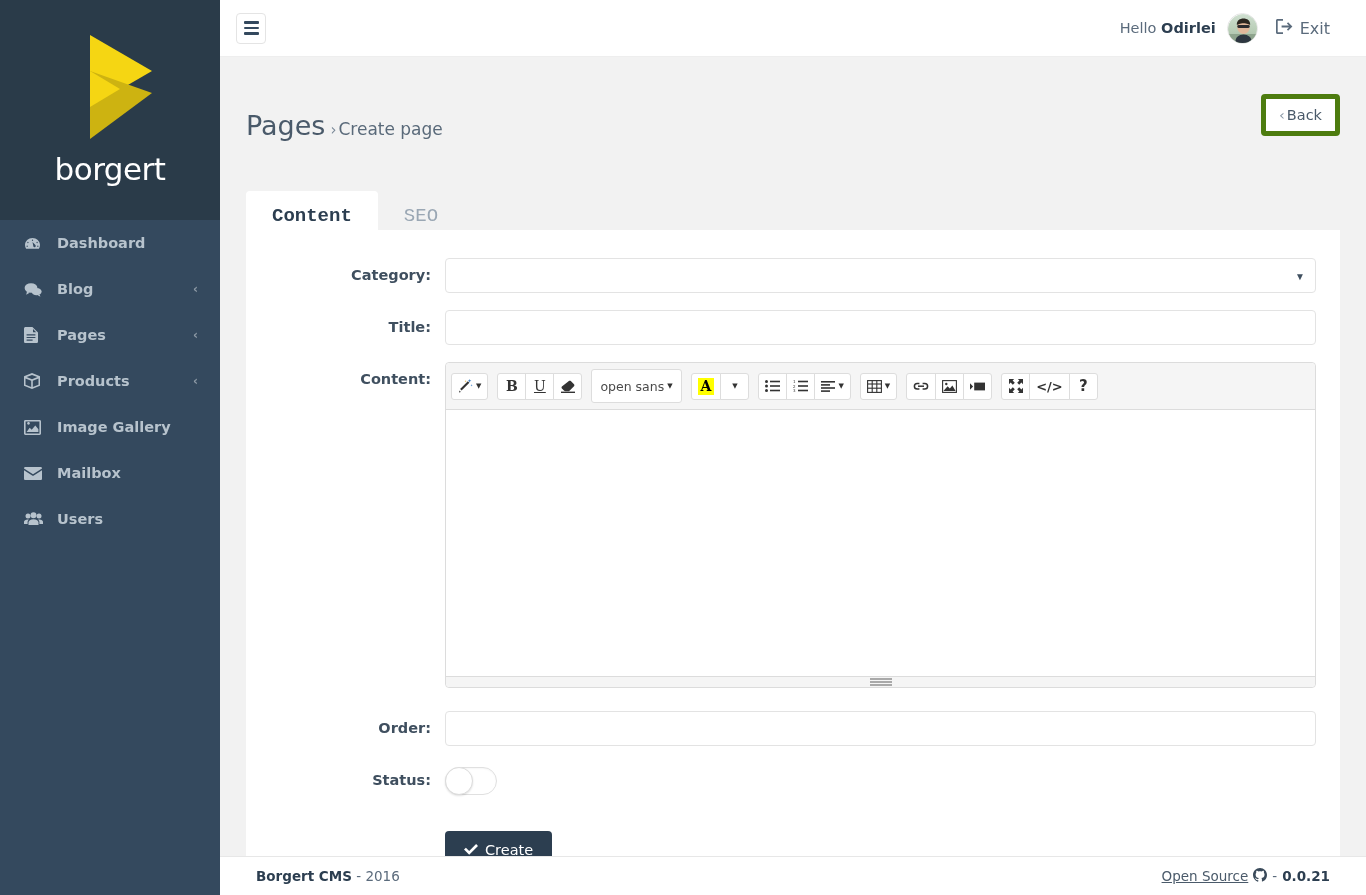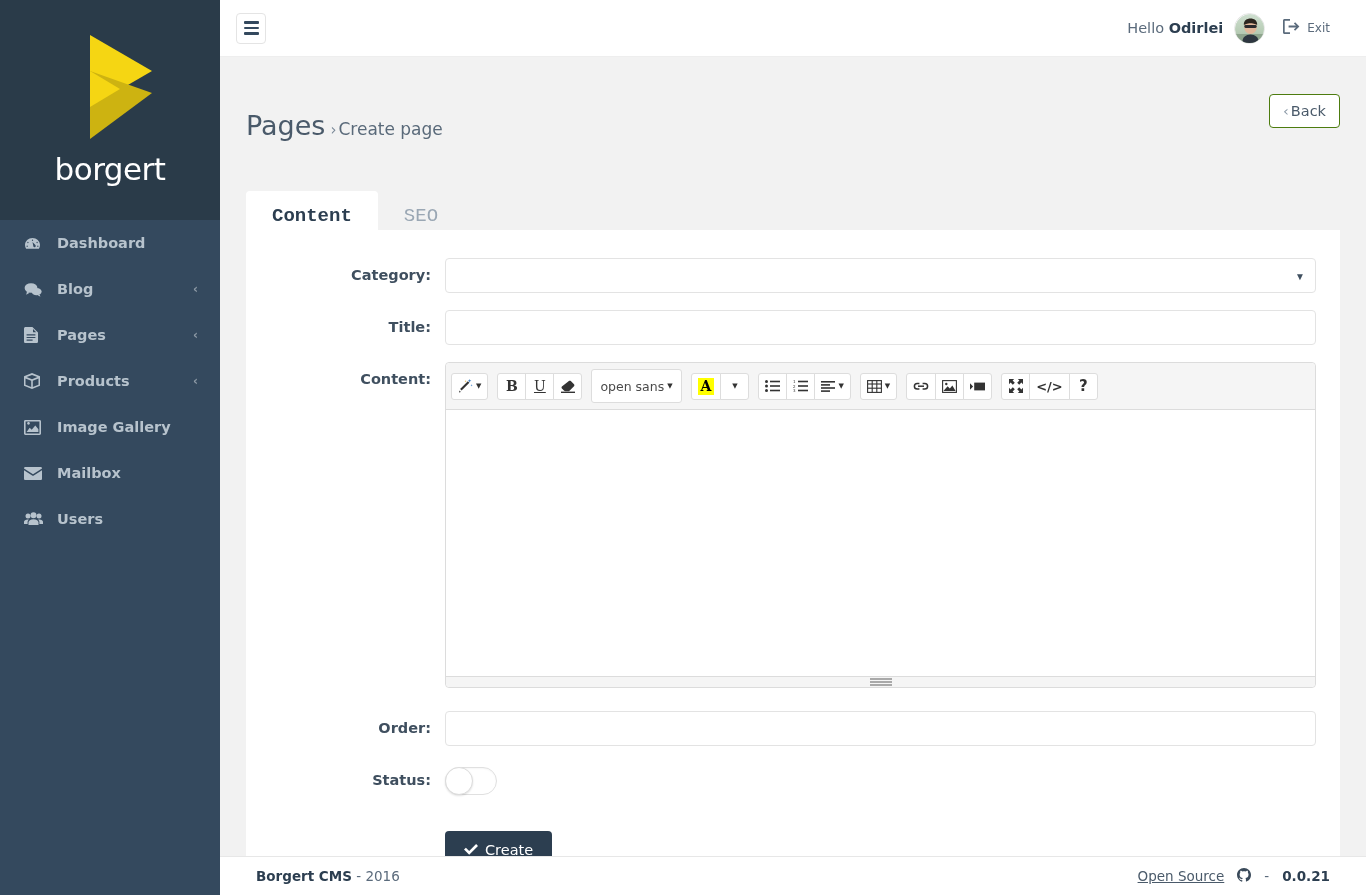--- a/index.html
+++ b/index.html
@@ -81,40 +81,40 @@
   }
   .hello b { color: #2c3e50; font-weight: 700; }
   .avatar {
     width: 31px; height: 31px; border-radius: 50%;
     overflow: hidden; margin-right: 18px;
     border: 1px solid #e6e6e6; flex-shrink: 0;
   }
   .avatar svg { display: block; }
   .exit-link {
     display: flex; align-items: center; gap: 7px;
-    color: #5b6b7c; font-size: 12px; text-decoration: none;
+    color: #5b6b7c; font-size: 16px; text-decoration: none;
     cursor: pointer; font-family: "DejaVu Sans", sans-serif;
   }
 
   
   .content-wrap { flex: 1; overflow: hidden; padding: 0 26px; position: relative; }
   .page-head {
     display: flex; align-items: flex-start;
     justify-content: space-between;
     padding: 37px 0 0 0;
   }
   .page-title {
     font-size: 27px; color: #4a5a6a; font-weight: 400;
     line-height: 1; white-space: nowrap;
     font-family: "DejaVu Sans", sans-serif;
   }
   .page-title .sep { font-size: 15px; color: #7b8a99; margin: 0 2px 0 5px; }
   .page-title .crumb { font-size: 17px; color: #5a6a7a; }
   .back-btn {
-    background: #fff; border: 1px solid #4d7c0f; border-radius: 4px;
+    background: #fff; border: 5px solid #4d7c0f; border-radius: 4px;
     padding: 8px 13px; font-size: 14.5px; color: #4a5a6a;
     cursor: pointer; white-space: nowrap;
     font-family: "DejaVu Sans", sans-serif;
   }
   .back-btn .chev { color: #8a98a6; margin-right: 2px; }
 
   
   .tabs { display: flex; margin-top: 24px; }
   .tab {
     padding: 13px 25px; font-size: 19px;
@@ -225,21 +225,21 @@
   
   .footer {
     height: 39px; min-height: 39px; background: #ffffff;
     border-top: 1px solid #e7e7e7;
     display: flex; align-items: center; justify-content: space-between;
     padding: 0 36px 0 36px;
     font-size: 13.5px; color: #5b6b7c;
     font-family: "DejaVu Sans", sans-serif;
   }
   .footer b { color: #2c3e50; font-weight: 700; }
-  .footer-right { display: flex; align-items: center; gap: 13px; justify-content: center; }
+  .footer-right { display: flex; align-items: center; gap: 5px; justify-content: center; }
   .os-link { color: #4a5a6a; text-decoration: underline; cursor: pointer; }
 </style>
 </head>
 <body>
 
 <div class="app">
 
   <aside class="sidebar">
     <div class="logo-box">
       <div class="logo-mark">

